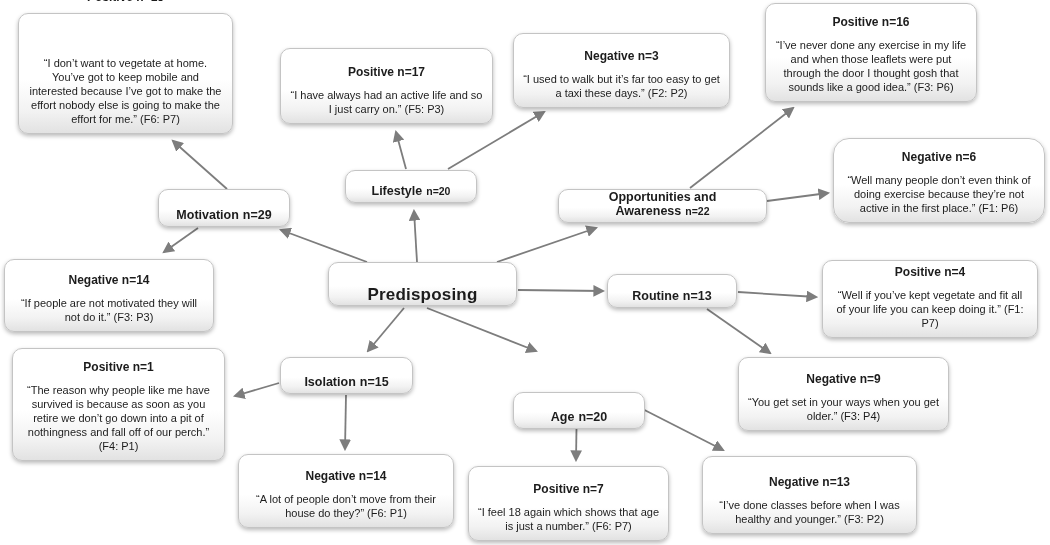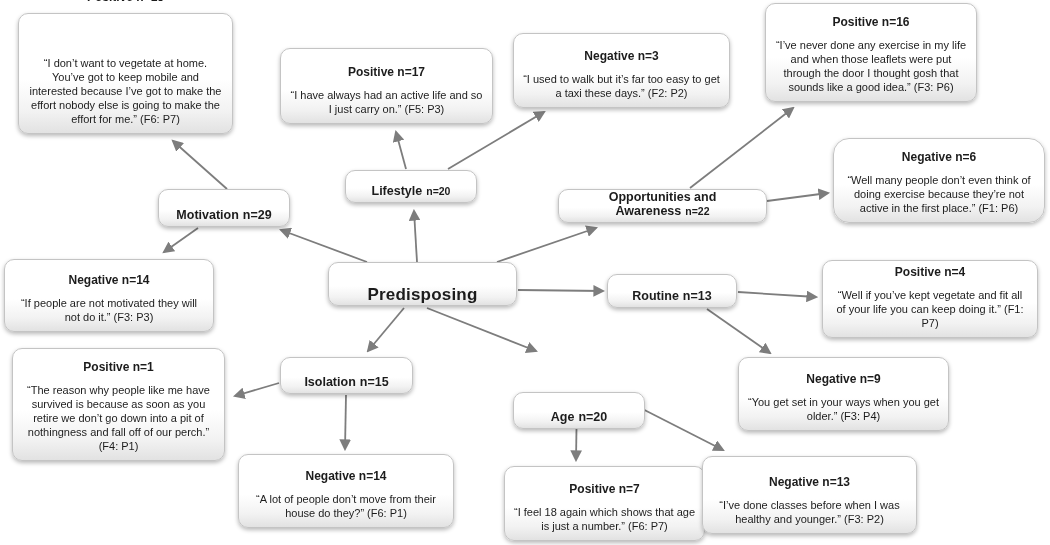--- a/index.html
+++ b/index.html
@@ -140,21 +140,21 @@
     <div class="qtext">“You get set in your ways when you get older.” (F3: P4)</div>
   </div>
   <div class="node qbox" style="left:12px;top:348px;width:213px;height:113px;">
     <div class="qtitle">Positive n=1</div>
     <div class="qtext">“The reason why people like me have survived is because as soon as you retire we don’t go down into a pit of nothingness and fall off of our perch.” (F4: P1)</div>
   </div>
   <div class="node qbox" style="left:238px;top:454px;width:216px;height:74px;">
     <div class="qtitle">Negative n=14</div>
     <div class="qtext">“A lot of people don’t move from their house do they?” (F6: P1)</div>
   </div>
-  <div class="node qbox" style="left:468px;top:466px;width:201px;height:75px;margin-left:36px;">
+  <div class="node qbox" style="left:468px;top:466px;width:201px;height:75px;">
     <div class="qtitle">Positive n=7</div>
     <div class="qtext">“I feel 18 again which shows that age is just a number.” (F6: P7)</div>
   </div>
   <div class="node qbox" style="left:702px;top:456px;width:215px;height:78px;">
     <div class="qtitle">Negative n=13</div>
     <div class="qtext">“I’ve done classes before when I was healthy and younger.” (F3: P2)</div>
   </div>
 
 </div>
 

